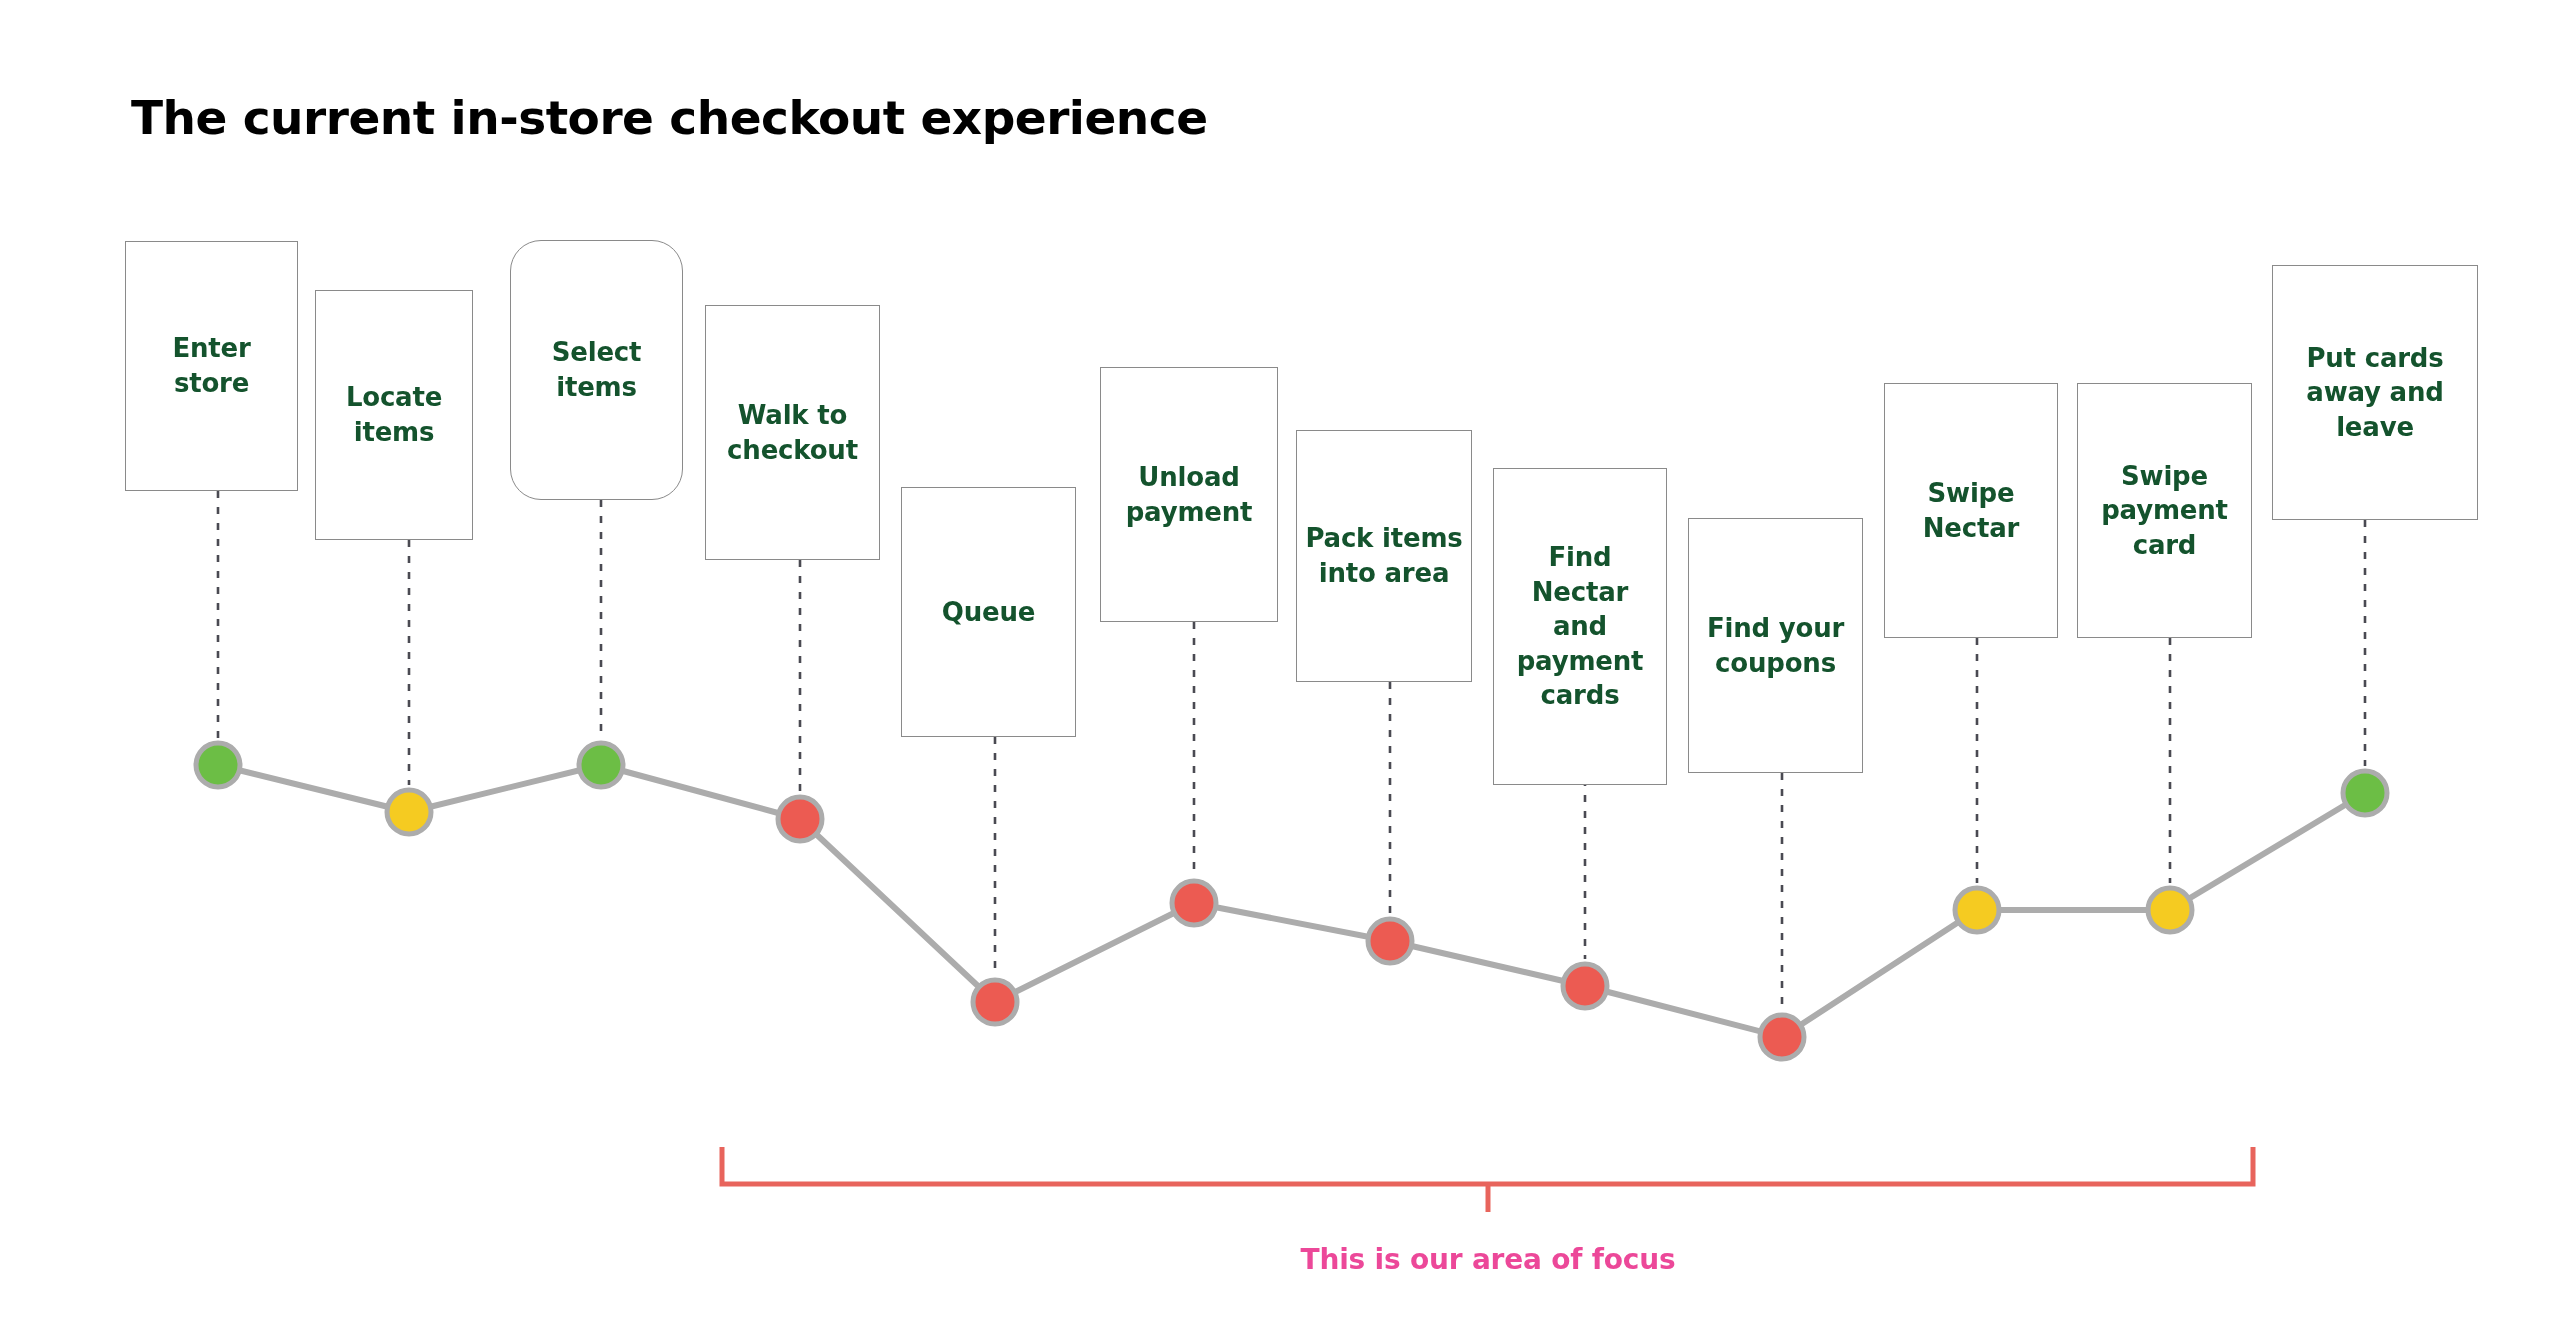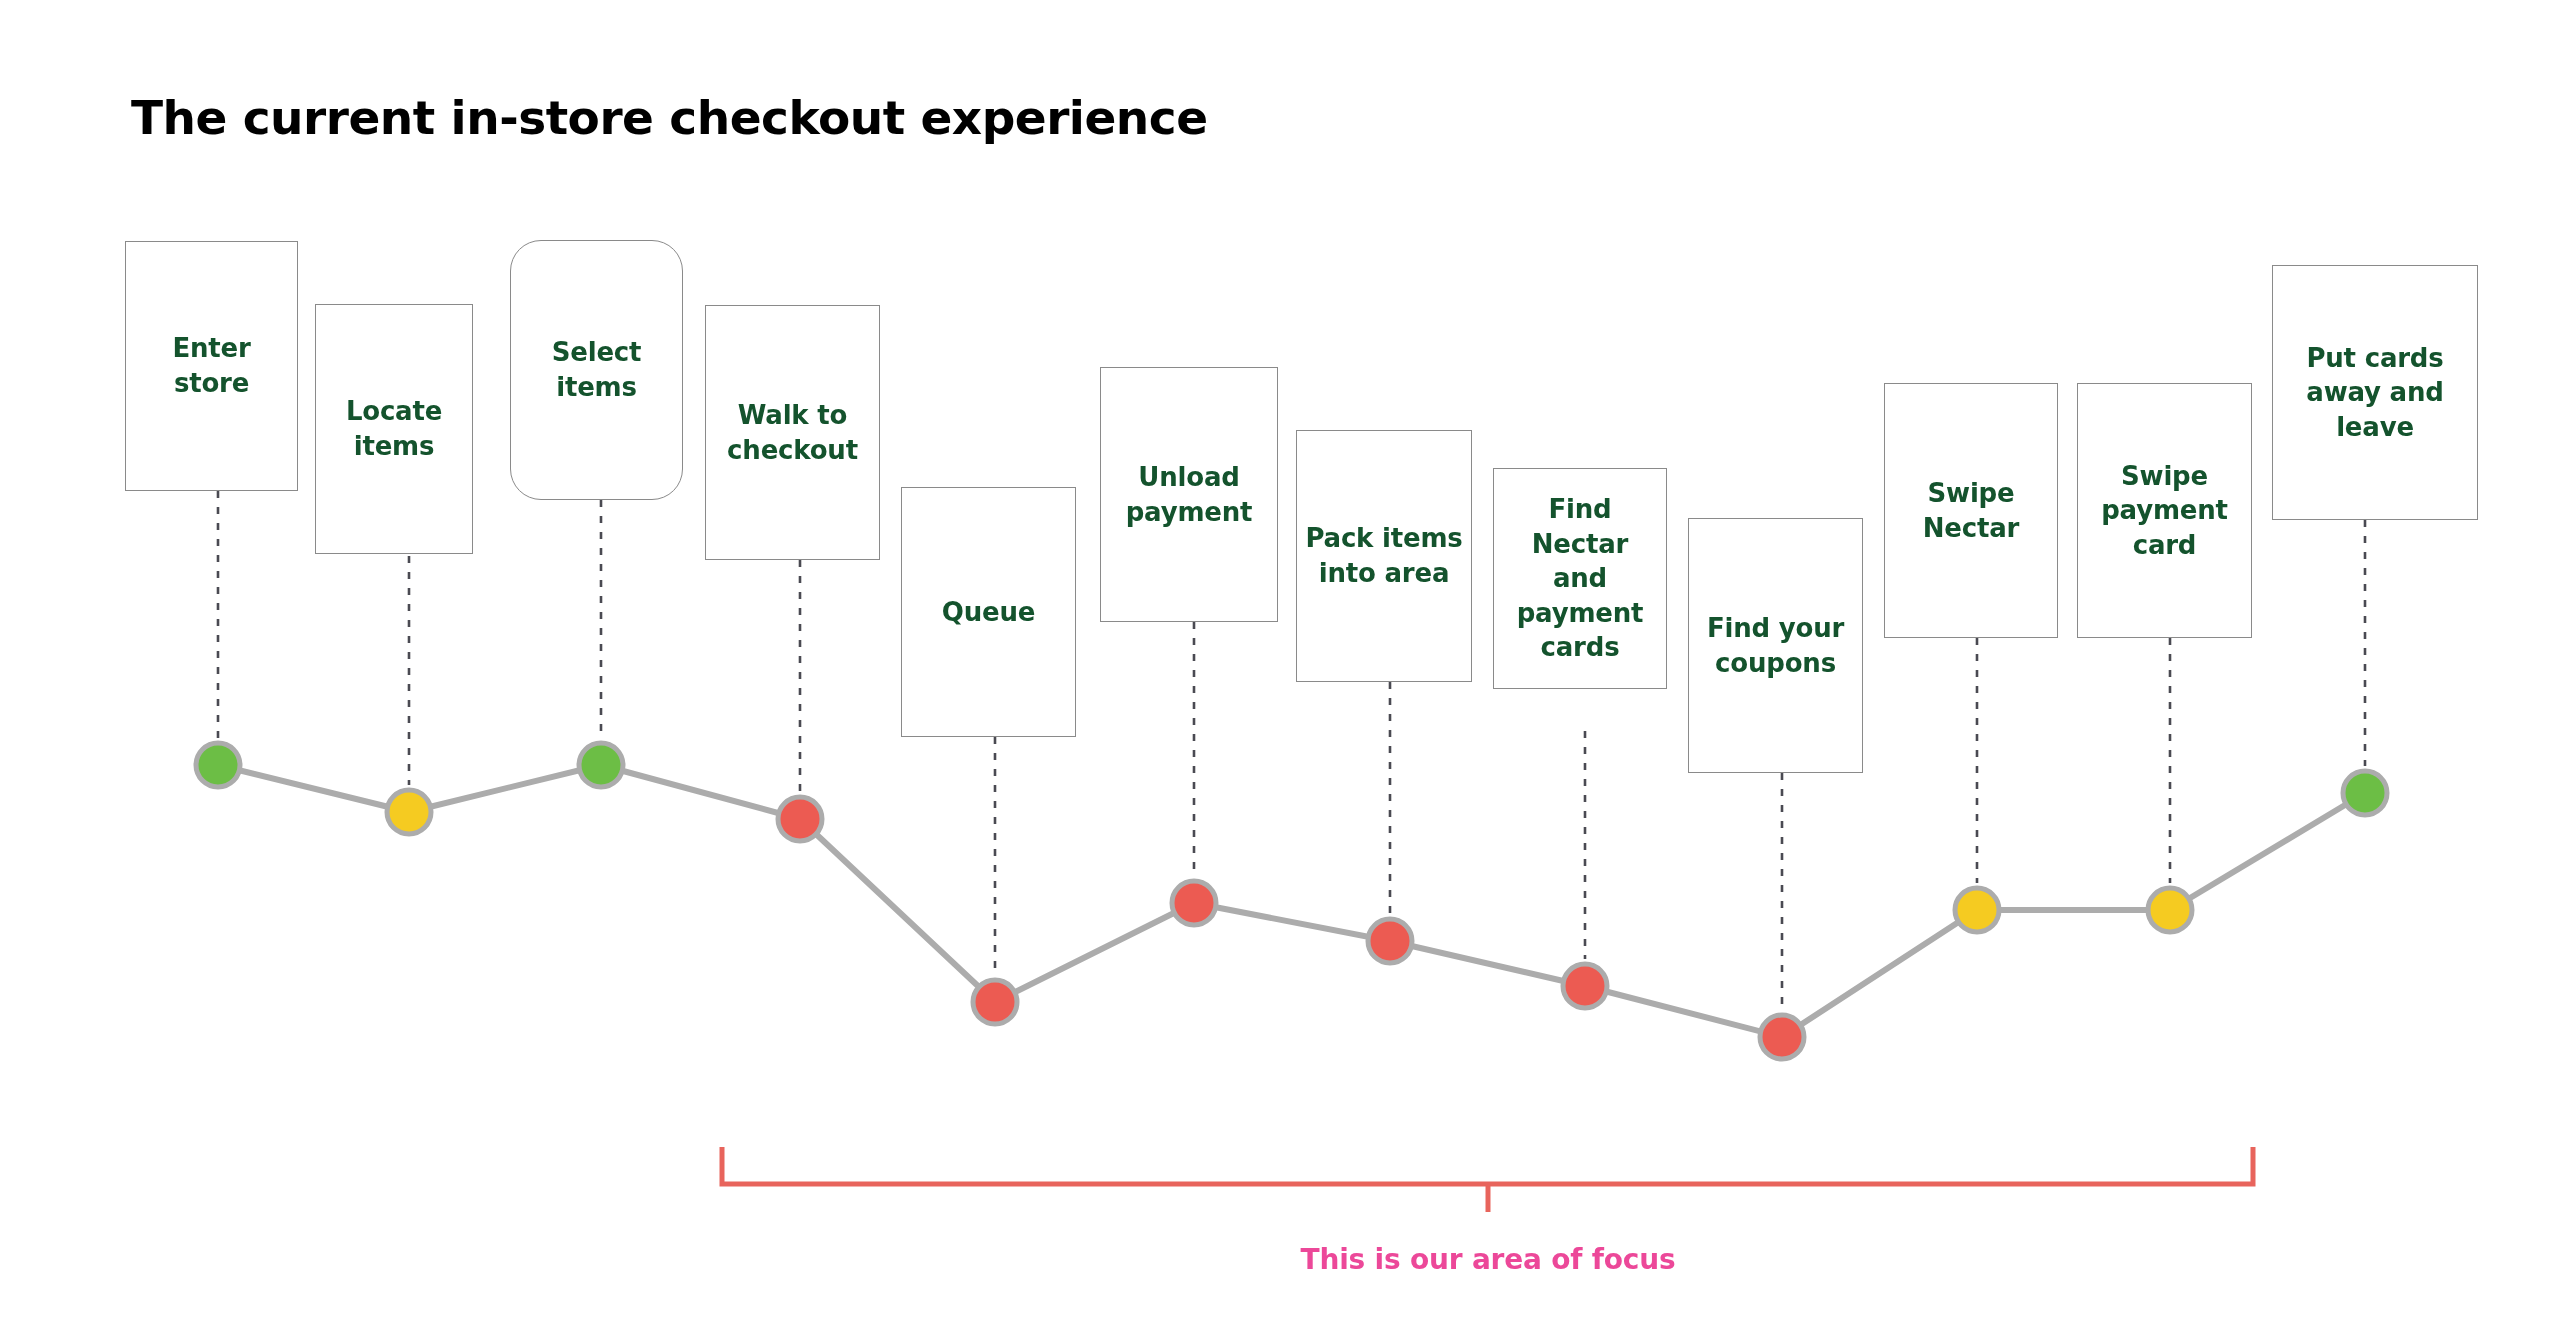--- a/index.html
+++ b/index.html
@@ -139,21 +139,21 @@
       <g id="focus-bracket">
           <path d="M 722 1147 L 722 1184 L 2253 1184 L 2253 1147" fill="none" stroke="#E8645C" stroke-width="5"></path>
           <line x1="1488" y1="1184" x2="1488" y2="1212" stroke="#E8645C" stroke-width="5"></line>
         </g>
     </svg>
 
     <div id="step-cards">
         <div class="step-card" style="left: 125px; top: 241px; width: 173px; height: 250px;">
           <div class="step-card-label">Enter store</div>
         </div>
-        <div class="step-card" style="left: 315px; top: 290px; width: 158px; height: 250px; margin-top: 14px;">
+        <div class="step-card" style="left: 315px; top: 290px; width: 158px; height: 250px;">
           <div class="step-card-label">Locate
 items</div>
         </div>
         <div class="step-card" style="left: 510px; top: 240px; width: 173px; height: 260px; border-radius: 31px;">
           <div class="step-card-label">Select
 items</div>
         </div>
         <div class="step-card" style="left: 705px; top: 305px; width: 175px; height: 255px;">
           <div class="step-card-label">Walk to
 checkout</div>
@@ -162,21 +162,21 @@
           <div class="step-card-label">Queue</div>
         </div>
         <div class="step-card" style="left: 1100px; top: 367px; width: 178px; height: 255px;">
           <div class="step-card-label">Unload
 payment</div>
         </div>
         <div class="step-card" style="left: 1296px; top: 430px; width: 176px; height: 252px;">
           <div class="step-card-label">Pack items
 into area</div>
         </div>
-        <div class="step-card" style="left: 1493px; top: 468px; width: 174px; height: 221px;">
+        <div class="step-card" style="left: 1493px; top: 468px; width: 174px; height: 317px;">
           <div class="step-card-label">Find Nectar
 and
 payment
 cards</div>
         </div>
         <div class="step-card" style="left: 1688px; top: 518px; width: 175px; height: 255px;">
           <div class="step-card-label">Find your
 coupons</div>
         </div>
         <div class="step-card" style="left: 1884px; top: 383px; width: 174px; height: 255px;">

